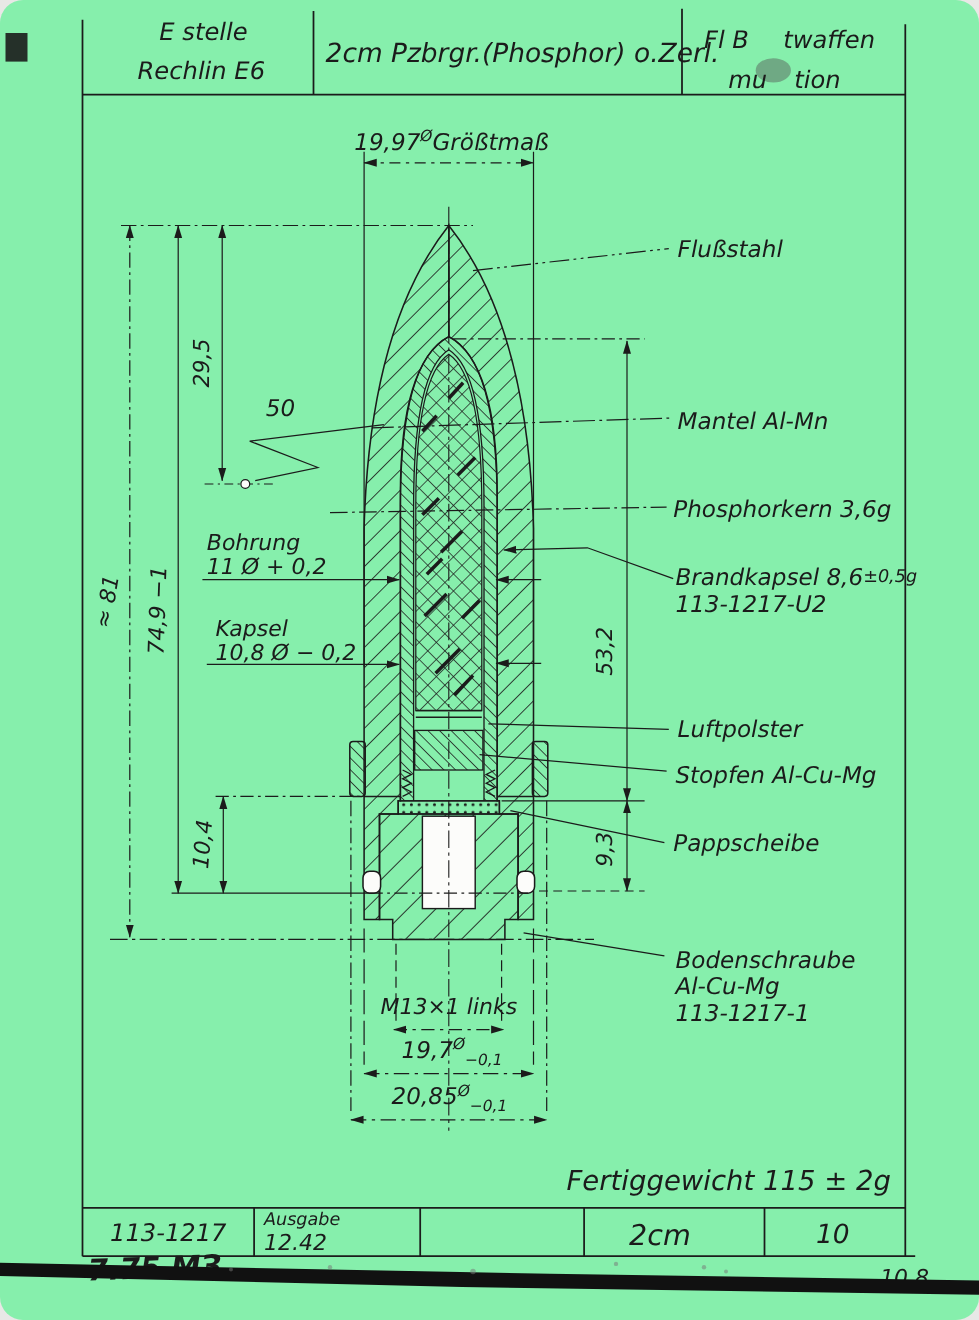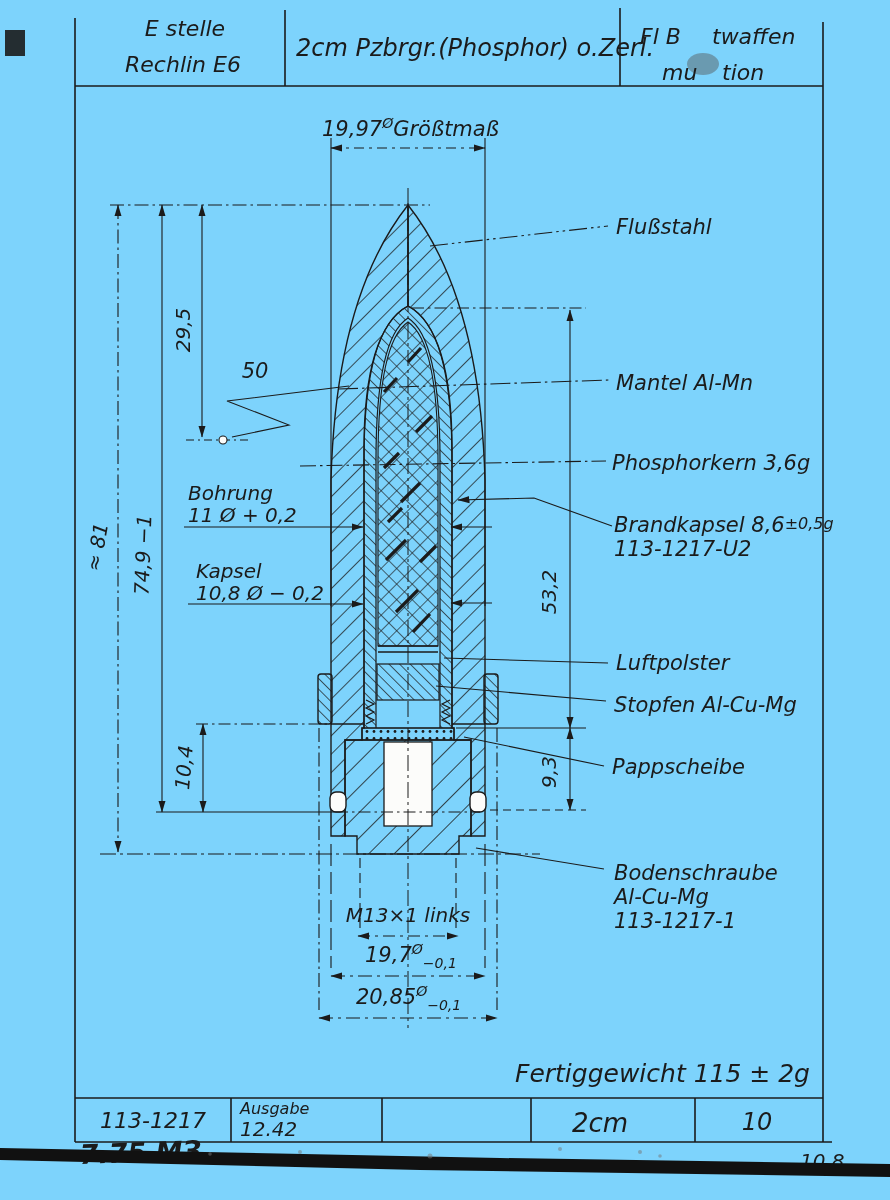--- a/index.html
+++ b/index.html
@@ -1,17 +1,17 @@
 <!DOCTYPE html>
 <html><head>
 <meta charset="utf-8">
 <style>
   html,body{margin:0;padding:0;background:#e8e8e6;}
-  .page{position:relative;width:890px;height:1200px;background:#7dd3fc;overflow:hidden;
-        font-family:"DejaVu Sans",sans-serif;}
+  .page{position:relative;width:890px;height:1200px;background:#86efac;overflow:hidden;
+        font-family:"DejaVu Sans",sans-serif;border-radius:21px;}
   svg{position:absolute;left:0;top:0;}
   text{font-family:"DejaVu Sans",sans-serif;font-style:italic;fill:#1b1b1b;}
   .t21{font-size:21px;} .t20{font-size:20px;} .t24{font-size:24px;} .t22{font-size:22px;}
   .t16{font-size:16px;} .t26{font-size:26px;} .t25{font-size:25px;} .t14{font-size:14px;}
   .hand{font-weight:bold;font-size:27px;}
 </style>
 </head>
 <body>
 
 <div class="page">

